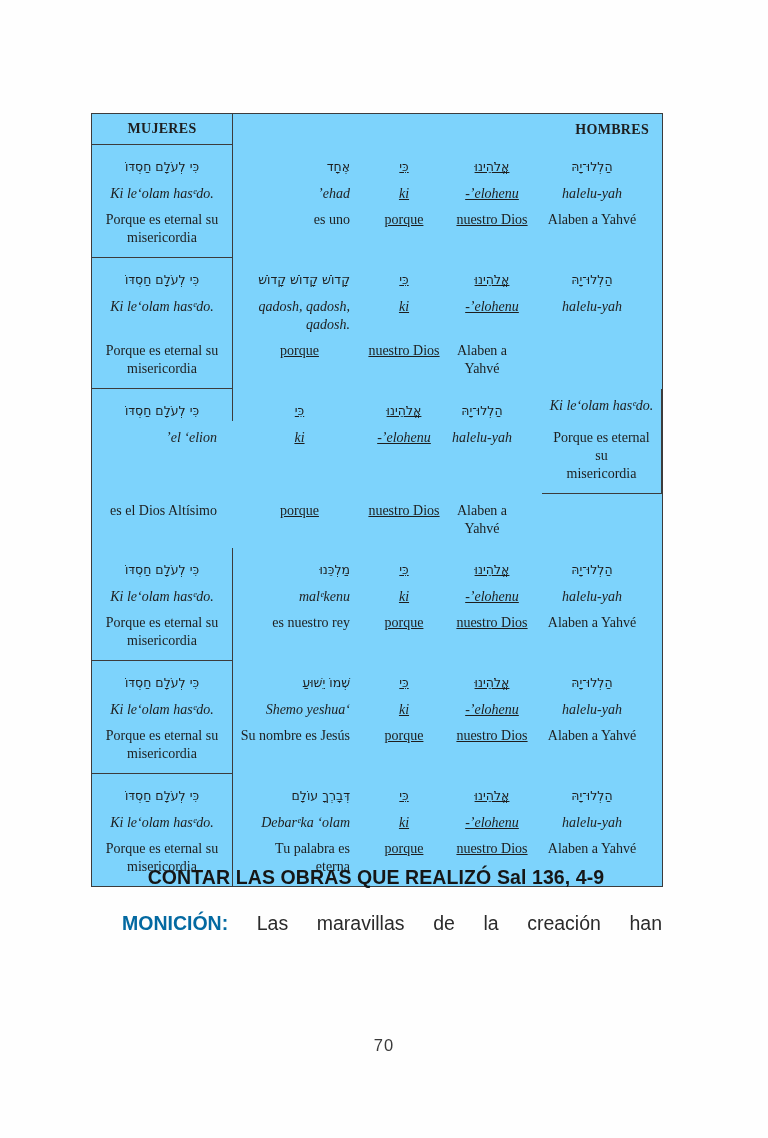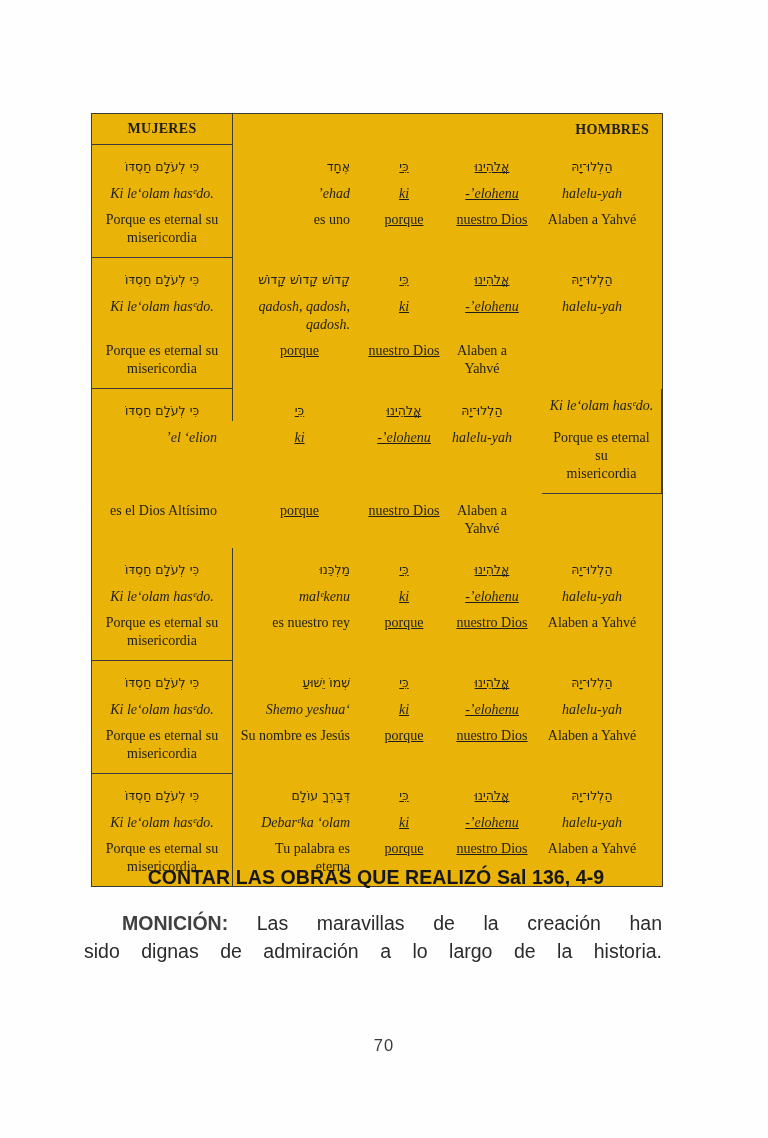--- a/index.html
+++ b/index.html
@@ -10,21 +10,21 @@
     font-family: "Liberation Serif", serif;
     color: #1e1e1e;
   }
   .page { position: relative; width: 768px; height: 1138px; }
 
   
   .tbl {
     position: absolute; left: 91px; top: 113px; width: 572px;
     border: 1.6px solid #3c3c3c;
     box-sizing: border-box;
-    background: #eab308;
+    background: #7dd3fc;
   }
   .thead {
     display: grid;
     grid-template-columns: 141px 1fr;
     height: 31px;
   }
   .thead .hl {
     border-right: 1.2px solid #3c3c3c;
     border-bottom: 1.2px solid #3c3c3c;
     display: flex; align-items: center; justify-content: center;
@@ -72,21 +72,21 @@
     color: #161616;
   }
   .monicion {
     position: absolute; left: 84px; top: 910px; width: 578px;
     font-family: "Liberation Sans", sans-serif;
     font-size: 19.5px; line-height: 27.5px;
     color: #2b2b2b;
   }
   .jline { text-align: justify; text-align-last: justify; }
   .indent { text-indent: 38px; }
-  .bold { font-weight: bold; color: #404040; }
+  .bold { font-weight: bold; color: #0369a1; }
   .page-number {
     position: absolute; left: 0; top: 1036px; width: 768px;
     text-align: center;
     font-family: Liberation Sans, sans-serif;
     font-size: 16.5px; letter-spacing: 1px;
     color: #3a3a3a;
   }
 </style>
 </head>
 <body>
@@ -211,18 +211,17 @@
       <div class="cell c2 es">porque</div>
       <div class="cell c3 es">nuestro Dios</div>
       <div class="cell c4 es">Alaben a Yahvé</div>
     </div>
   </div>
 
   <div class="section-title">CONTAR LAS OBRAS QUE REALIZÓ Sal 136, 4-9</div>
 
   <div class="monicion">
     <div class="jline indent"><span class="bold">MONICIÓN:</span> <span>Las maravillas de la creación han</span></div>
-    <div class="jline">sido dignas de admiración a lo largo de la historia.</div>
   </div>
 
   <div class="page-number">70</div>
 
 </div>
 
 </body></html>

